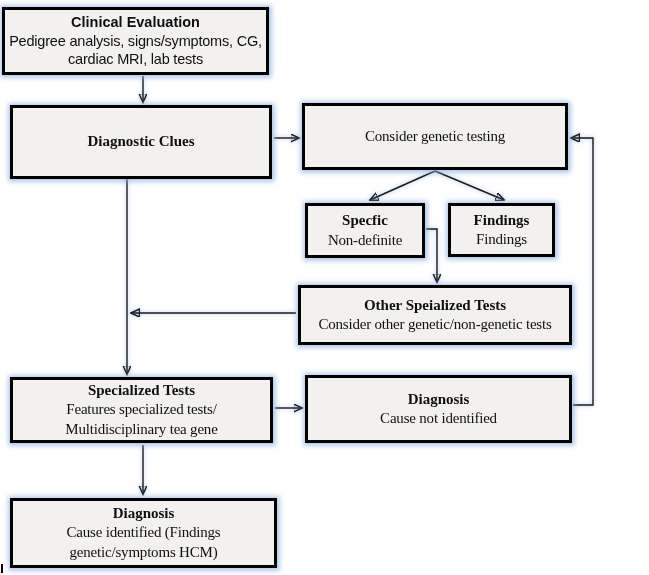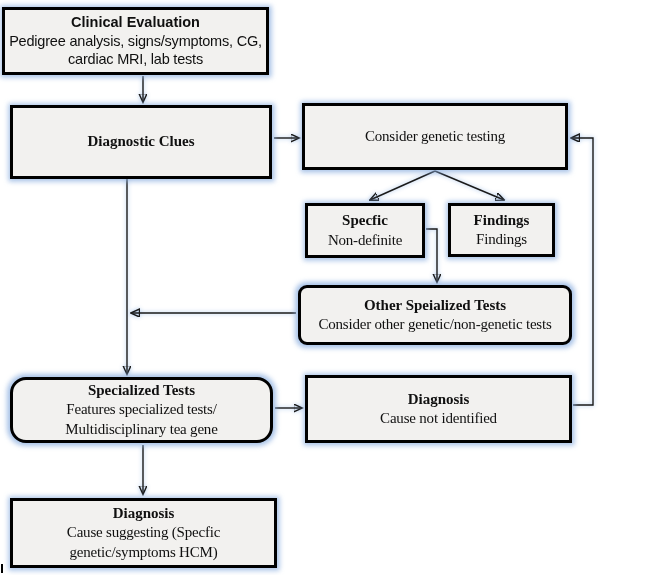--- a/index.html
+++ b/index.html
@@ -75,37 +75,37 @@
   <div class="node" style="left:305px;top:203px;width:120px;height:55px;">
     <div class="title">Specfic</div>
     <div class="line">Non-definite</div>
   </div>
 
   <div class="node" style="left:448px;top:203px;width:107px;height:54px;">
     <div class="title">Findings</div>
     <div class="line">Findings</div>
   </div>
 
-  <div class="node" style="left:298px;top:285px;width:274px;height:60px;border-radius:9px;">
+  <div class="node" style="left:298px;top:285px;width:274px;height:60px;">
     <div class="title">Other Speialized Tests</div>
     <div class="line">Consider other genetic/non-genetic tests</div>
   </div>
 
-  <div class="node" style="left:10px;top:377px;width:263px;height:66px;border-radius:16px;">
+  <div class="node" style="left:10px;top:377px;width:263px;height:66px;">
     <div class="title">Specialized Tests</div>
     <div class="line">Features specialized tests/</div>
     <div class="line">Multidisciplinary tea gene</div>
   </div>
 
   <div class="node" style="left:305px;top:375px;width:267px;height:68px;">
     <div class="title">Diagnosis</div>
     <div class="line">Cause not identified</div>
   </div>
 
   <div class="node" style="left:10px;top:498px;width:267px;height:70px;">
     <div class="title">Diagnosis</div>
-    <div class="line">Cause suggesting (Specfic</div>
+    <div class="line">Cause identified (Findings</div>
     <div class="line">genetic/symptoms HCM)</div>
   </div>
 
   <div class="artifact-tick"></div>
 
 </div>
 
 </body></html>

